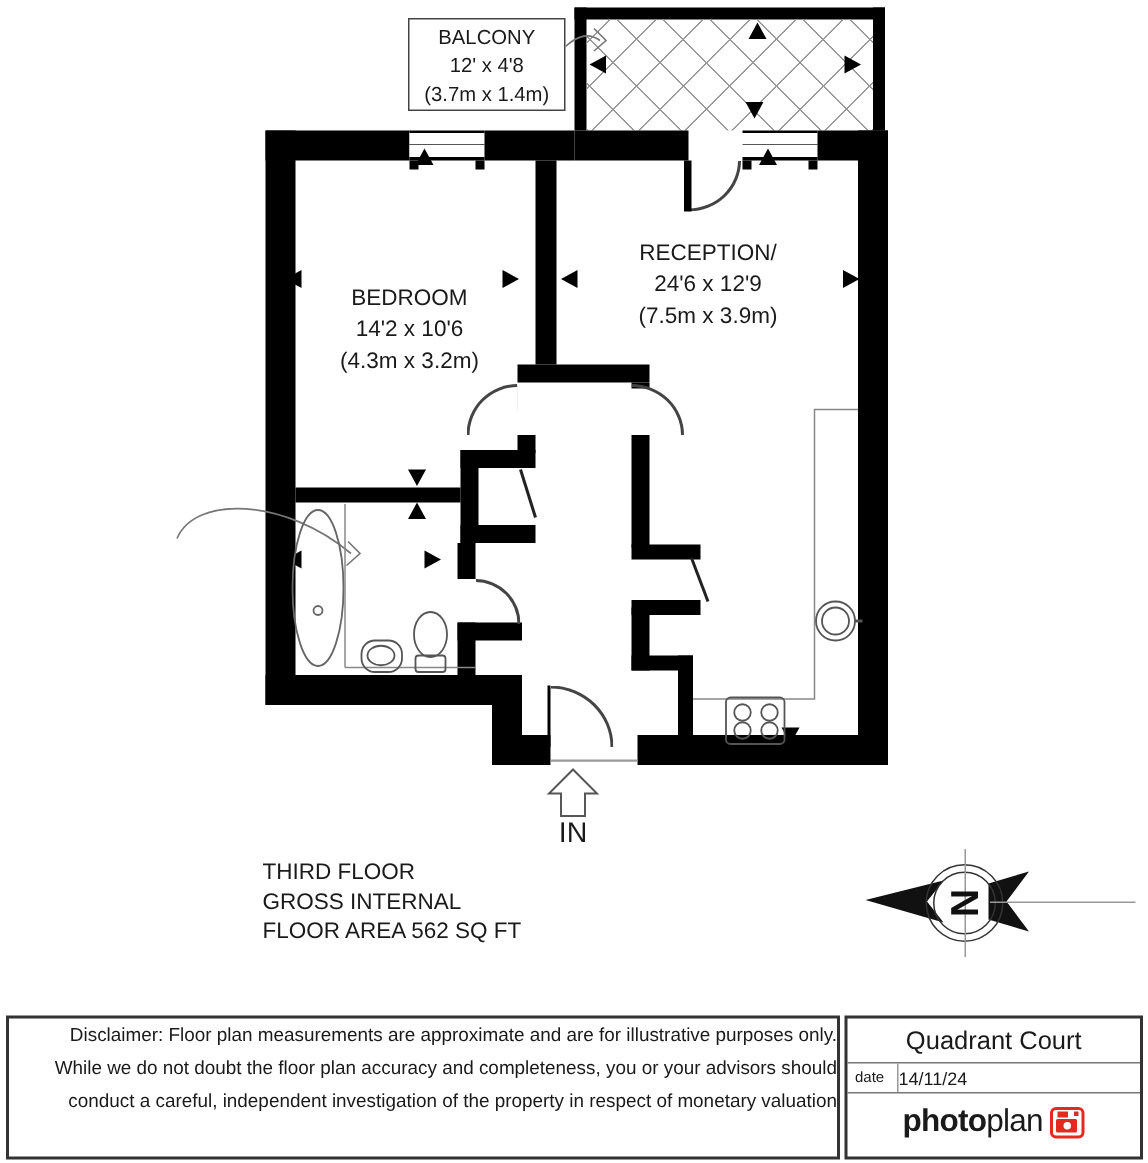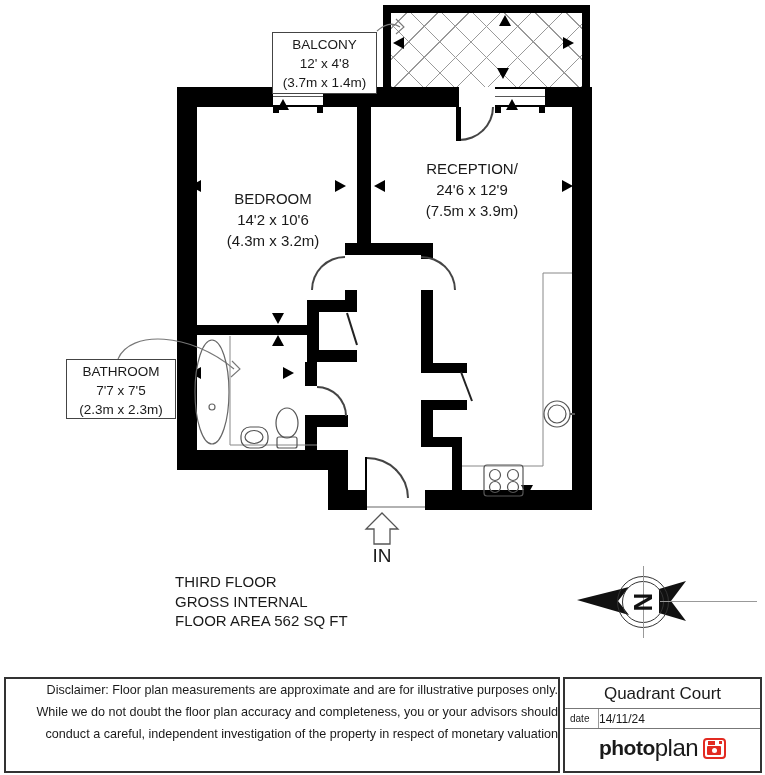--- a/index.html
+++ b/index.html
@@ -39,21 +39,21 @@
     background:#fff; text-align:center; }
   .footer-title { font-size:13.5px; font-weight:700; margin-top:7px; }
   .footer-line { font-size:12.6px; line-height:22px;text-align:right; }
   .info-box { position:absolute; left:563px; top:677px; width:199px; height:96px; border:2px solid #333; background:#fff; }
   .info-name { height:30px; display:flex; align-items:center; justify-content:center; font-size:17px; border-bottom:1px solid #777; }
   .info-date { height:20px; display:flex; align-items:center; border-bottom:1px solid #777; }
   .info-date .dl { width:34px; font-size:10px; padding-left:5px; border-right:1px solid #999; height:100%; display:flex; align-items:center; }
   .info-date .dv { flex:1; font-size:12px; }
   .info-logo { height:38px; display:flex; align-items:center; justify-content:center; gap:5px; }
   .logo-bold { font-size:21px; font-weight:700; letter-spacing:-0.5px; }
-  .logo-light { font-size:24px; font-weight:400; letter-spacing:-0.5px; margin-left:-5px; }
+  .logo-light { font-size:21px; font-weight:400; letter-spacing:-0.5px; margin-left:-5px; }
   .cam { width:23px; height:21px; border:2px solid #e22a21; border-radius:4px; position:relative; display:inline-block; }
   .cam .flash { position:absolute; left:3px; top:1px; width:7px; height:4px; background:#e22a21; }
   .cam .dot { position:absolute; right:2px; top:1px; width:3px; height:3px; background:#e22a21; }
   .cam .body { position:absolute; left:2px; top:6px; width:14px; height:9px; background:#e22a21; border-radius:1px; }
   .cam .lens { position:absolute; left:7px; top:8px; width:5px; height:5px; background:#fff; border-radius:50%; }
 </style>
 </head>
 <body>
 
 <div id="app">
@@ -166,43 +166,38 @@
       <circle cx="513" cy="487" r="5.5"></circle>
     </g>
     <path d="M367 507 L425 507" stroke="#999" stroke-width="1.5"></path>
     <path d="M374 544 L374 529 L366 529 L382 513 L398 529 L390 529 L390 544 Z" stroke="#555" fill="#fff" stroke-width="1.3"></path>
     <g fill="#111" stroke="none">
       <polygon points="577,600 629,587 618,601 629,615"></polygon>
       <polygon points="659,589 686,581 671,601 686,621 659,613"></polygon>
     </g>
   </svg>
 
-  <div class="lblbox" style="left:272px;top:32px;width:105px;height:62px;">
+  <div class="lblbox" style="left:272px;top:12px;width:105px;height:62px;">
     <div>BALCONY</div>
     <div>12' x 4'8</div>
     <div>(3.7m x 1.4m)</div>
   </div>
 
   <div class="roomlbl" style="left:192px;top:188px;width:162px;">
     <div>BEDROOM</div>
     <div>14'2 x 10'6</div>
     <div>(4.3m x 3.2m)</div>
   </div>
 
   <div class="roomlbl" style="left:376px;top:158px;width:192px;">
     <div>RECEPTION/</div>
     <div>24'6 x 12'9</div>
     <div>(7.5m x 3.9m)</div>
   </div>
 
-  <div class="lblbox" style="left:66px;top:359px;width:110px;height:60px;">
-    <div>BATHROOM</div>
-    <div>7'7 x 7'5</div>
-    <div>(2.3m x 2.3m)</div>
-  </div>
 
   <div class="in-text">IN</div>
 
   <div class="summary">
     <div>THIRD FLOOR</div>
     <div>GROSS INTERNAL</div>
     <div>FLOOR AREA 562 SQ FT</div>
   </div>
 
   <div class="compass-circle" style="left:617px;top:576px;width:52px;height:52px;"></div>

